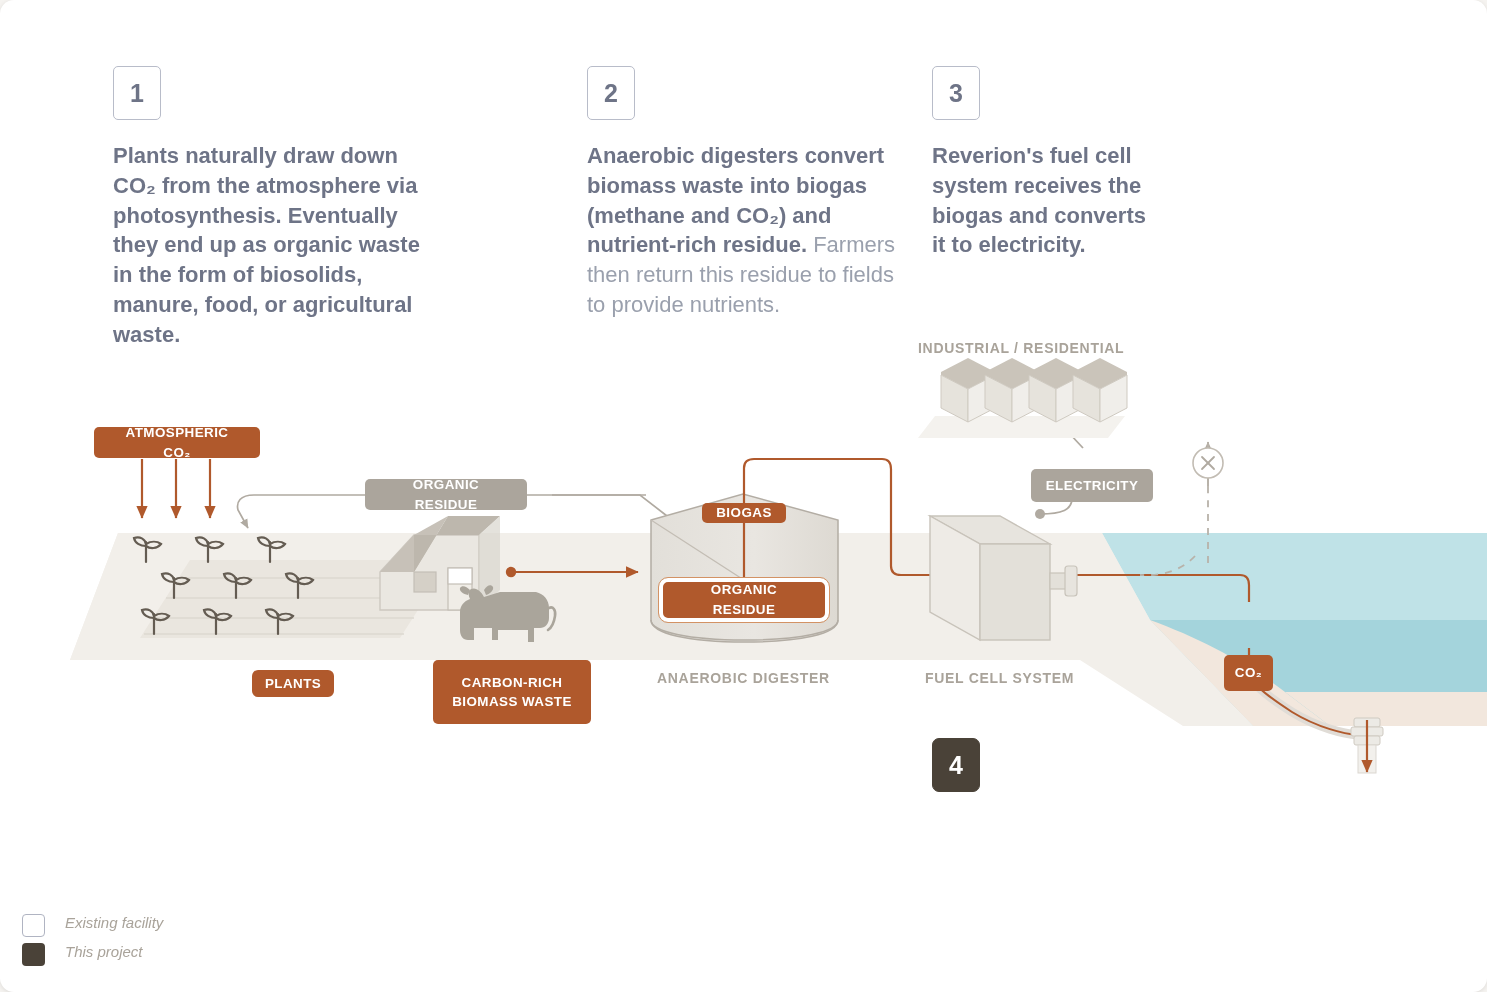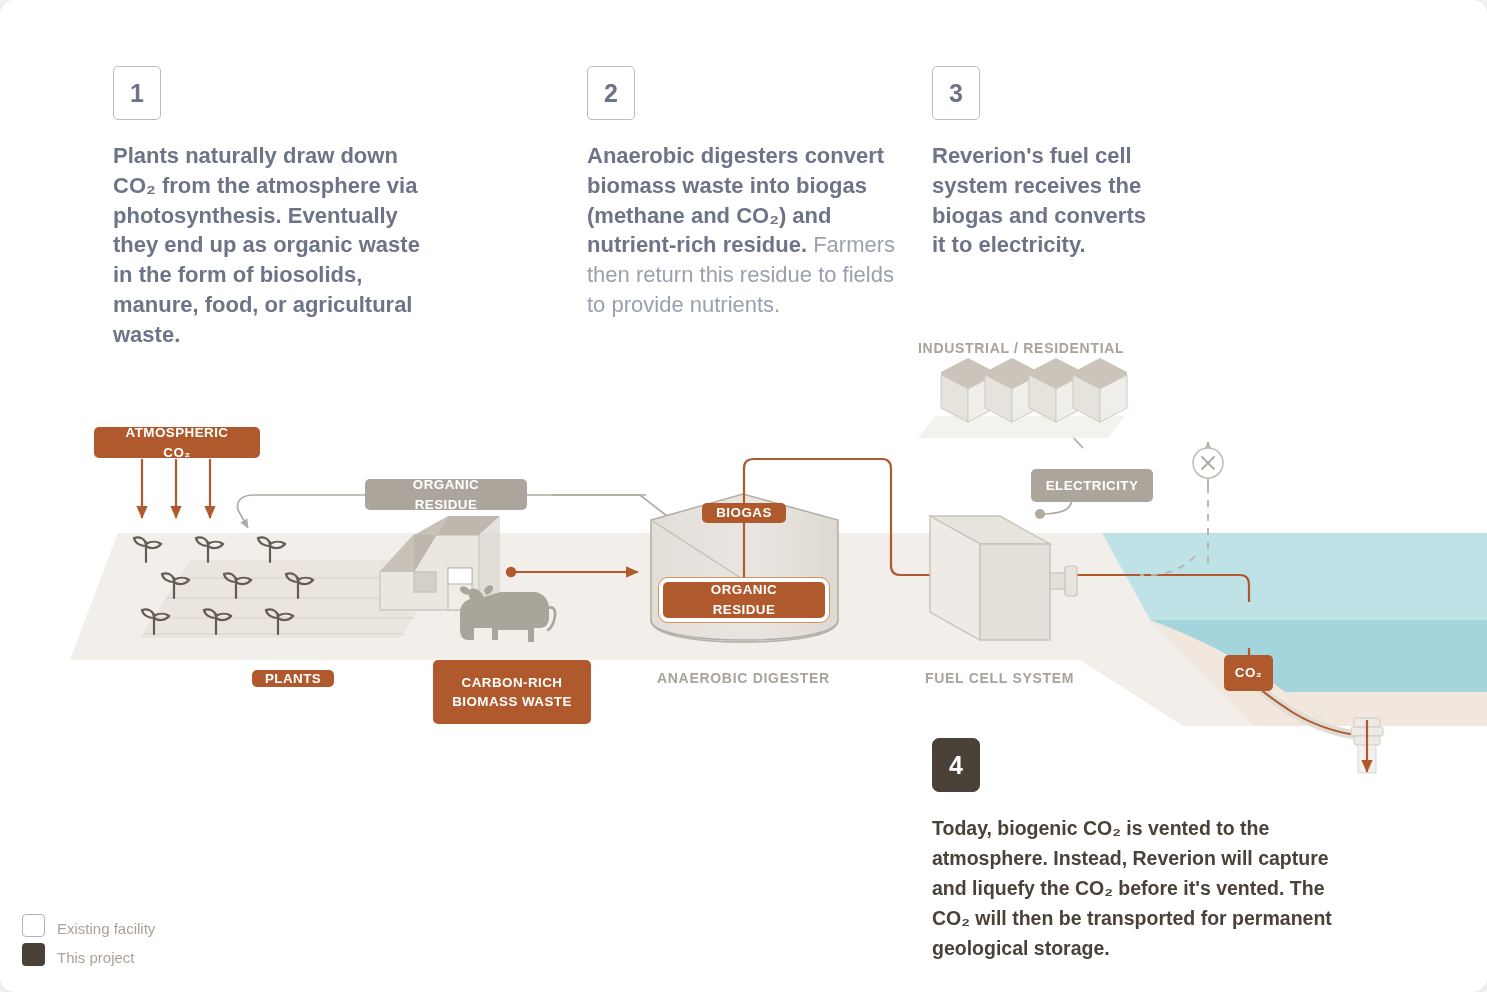--- a/index.html
+++ b/index.html
@@ -34,21 +34,21 @@
   .badge.ring{
     border:4px solid #fff;outline:1.6px solid #d39264;border-radius:9px;
   }
   .caption{
     position:absolute;font-size:14px;font-weight:600;letter-spacing:.7px;
     color:#a9a39a;z-index:25;white-space:nowrap;
   }
 
   
   #legend{position:absolute;left:22px;bottom:20px;z-index:40;}
-  .lg-row{display:flex;align-items:flex-end;gap:12px;margin-bottom:6px;}
+  .lg-row{display:flex;align-items:flex-start;gap:20px;margin-bottom:6px;font-style:italic;}
   .lg-sw{width:23px;height:23px;border-radius:4px;box-sizing:border-box;}
   .lg-sw.open{background:#fff;border:1.6px solid #b0b4c2;}
   .lg-sw.fill{background:#4a4238;}
   .lg-lb{font-size:15px;color:#a9a39a;}
   svg{display:block;}
 </style>
 </head>
 <body>
 
 <div id="card">
@@ -70,23 +70,20 @@
 
   <div class="step" style="left:932px;top:66px;width:215px;">
     <div class="numbox">3</div>
     <div class="steptext">
       <span>Reverion's fuel cell system receives the biogas and converts it to electricity.</span>
     </div>
   </div>
 
   <div class="step step4" style="left:932px;top:738px;width:400px;">
     <div class="numbox dark">4</div>
-    <div class="steptext">
-      <span>Today, biogenic CO₂ is vented to the atmosphere. Instead, Reverion will capture and liquefy the CO₂ before it's vented. The CO₂ will then be transported for permanent geological storage.</span>
-    </div>
   </div>
 
   <svg class="abs" style="left:0;top:320px;" width="1487" height="480" viewBox="0 0 1487 480">
     <defs>
       <linearGradient id="tankG" x1="0" y1="0" x2="1" y2="0">
         <stop offset="0%" stop-color="#e2dfd9"></stop>
           <stop offset="55%" stop-color="#e9e6e1"></stop>
         <stop offset="100%" stop-color="#ddd9d2"></stop>
       </linearGradient>
       <linearGradient id="boxTop" x1="0" y1="0" x2="0" y2="1">
@@ -305,21 +302,21 @@
   </svg>
 
   <div class="badge" style="left:94px;top:427px;width:166px;height:31px;">
     <span>ATMOSPHERIC CO₂</span>
   </div>
 
   <div class="badge gray" style="left:365px;top:479px;width:162px;height:31px;">
     <span>ORGANIC RESIDUE</span>
   </div>
 
-  <div class="badge" style="left:252px;top:670px;width:82px;height:17px;">
+  <div class="badge" style="left:252px;top:670px;width:82px;height:27px;border-radius:6px;">
     <span>PLANTS</span>
   </div>
 
   <div class="badge" style="left:433px;top:660px;width:158px;height:64px;line-height:19px;">
     <span>CARBON-RICH BIOMASS WASTE</span>
   </div>
 
   <div class="badge" style="left:702px;top:503px;width:84px;height:20px;">
     <span>BIOGAS</span>
   </div>

